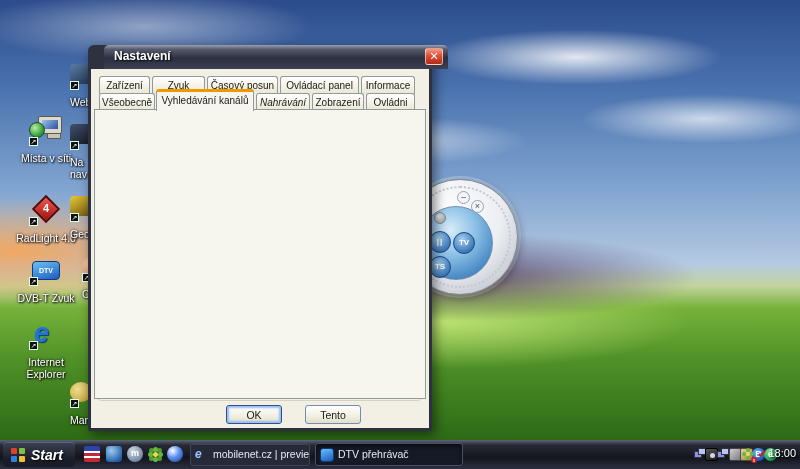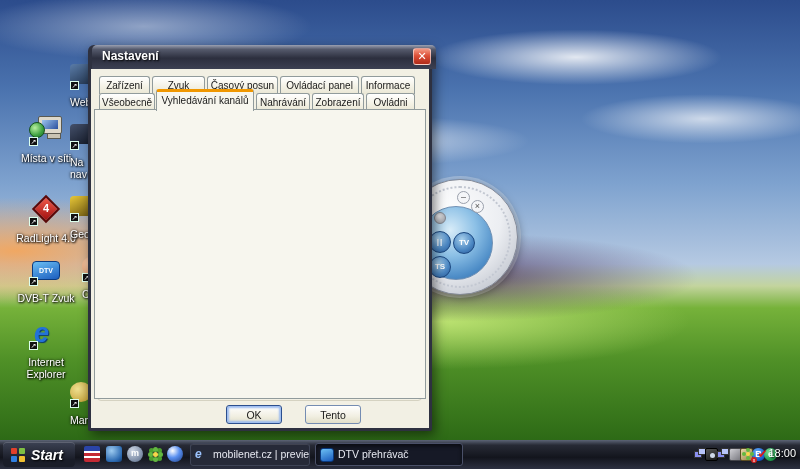--- a/index.html
+++ b/index.html
@@ -62,21 +62,21 @@
     background:radial-gradient(circle at 40% 32%,#a8d0ec,#4a86c2 60%,#275694);
     border:1px solid #1c4880; font-weight:bold; }
   .p-dot { position:absolute; left:32px; top:33px; width:12px; height:12px; border-radius:50%;
     background:radial-gradient(circle at 38% 32%,#e8e8ea,#b0b2b8 65%,#8c8e96); border:1px solid #84868e; }
   .p-mini { position:absolute; width:13px; height:13px; border-radius:50%; background:#f4f5f8;
     border:1px solid #9aa0ac; color:#555; font-size:9px; line-height:11px; text-align:center; cursor:pointer; }
 
   
   #dlg { position:absolute; left:88px; top:45px; width:344px; height:386px; z-index:3;
     background:#2e3140; border-radius:6px 6px 2px 2px; box-shadow:3px 4px 12px rgba(0,0,0,.5); }
-  #dlg-title { position:absolute; left:4px; top:0; width:344px; height:24px; border-radius:5px 5px 0 0;
+  #dlg-title { position:absolute; left:16px; top:0; width:344px; height:24px; border-radius:5px 5px 0 0;
     background:linear-gradient(180deg,#9aa0b2 0%,#555a6c 18%,#2c2f3e 55%,#3c4052 100%); }
   #dlg-title span.t { position:absolute; left:10px; top:4px; color:#fff; font-size:12px; font-weight:bold;
     text-shadow:1px 1px 2px #000; }
   #dlg-close { position:absolute; right:5px; top:3px; width:18px; height:17px; border-radius:3px;
     background:linear-gradient(180deg,#f49a84,#dd5038 45%,#b02a18); border:1px solid rgba(255,255,255,.55);
     color:#fff; font-size:11px; font-weight:bold; text-align:center; line-height:15px; cursor:pointer; }
   #dlg-body { position:absolute; left:3px; top:24px; width:338px; height:359px; background:#f2f0e4; }
   .tab { position:absolute; height:18px; border:1px solid #919b9c; border-bottom:none;
     border-radius:3px 3px 0 0; background:linear-gradient(180deg,#ffffff,#f4f2e6 55%,#e9e6d4);
     font-size:10px; text-align:center; line-height:17px; color:#1a1a1a; cursor:pointer;
@@ -221,21 +221,21 @@
     <div id="dlg-body"></div>
 
     <div class="tab" style="left:11px; top:31px; width:51px;">Zařízení</div>
     <div class="tab" style="left:64px; top:31px; width:53px;">Zvuk</div>
     <div class="tab" style="left:119px; top:31px; width:71px;">Časový posun</div>
     <div class="tab" style="left:192px; top:31px; width:79px;">Ovládací panel</div>
     <div class="tab" style="left:273px; top:31px; width:54px;">Informace</div>
 
     <div class="tab" style="left:11px; top:48px; width:56px;">Všeobecně</div>
     <div class="tab active" style="left:68px; top:44px; width:98px;">Vyhledávání kanálů</div>
-    <div class="tab" style="left:168px; top:48px; width:54px;">Nahrávání</div>
+    <div class="tab" style="left:168px; top:48px; width:54px;font-style:italic;">Nahrávání</div>
     <div class="tab" style="left:224px; top:48px; width:52px;">Zobrazení</div>
     <div class="tab" style="left:278px; top:48px; width:49px;">Ovládni</div>
 
     <div id="pane"></div>
 
     <div class="grp" style="left:14px; top:71px; width:105px; height:134px;">
       <span class="grp-label">Kmitočet RF</span>
     </div>
     <span class="radio checked" style="left:20px; top:79px;"></span>
     <span class="lbl" style="left:35px; top:79px;">Země / zóna</span>

